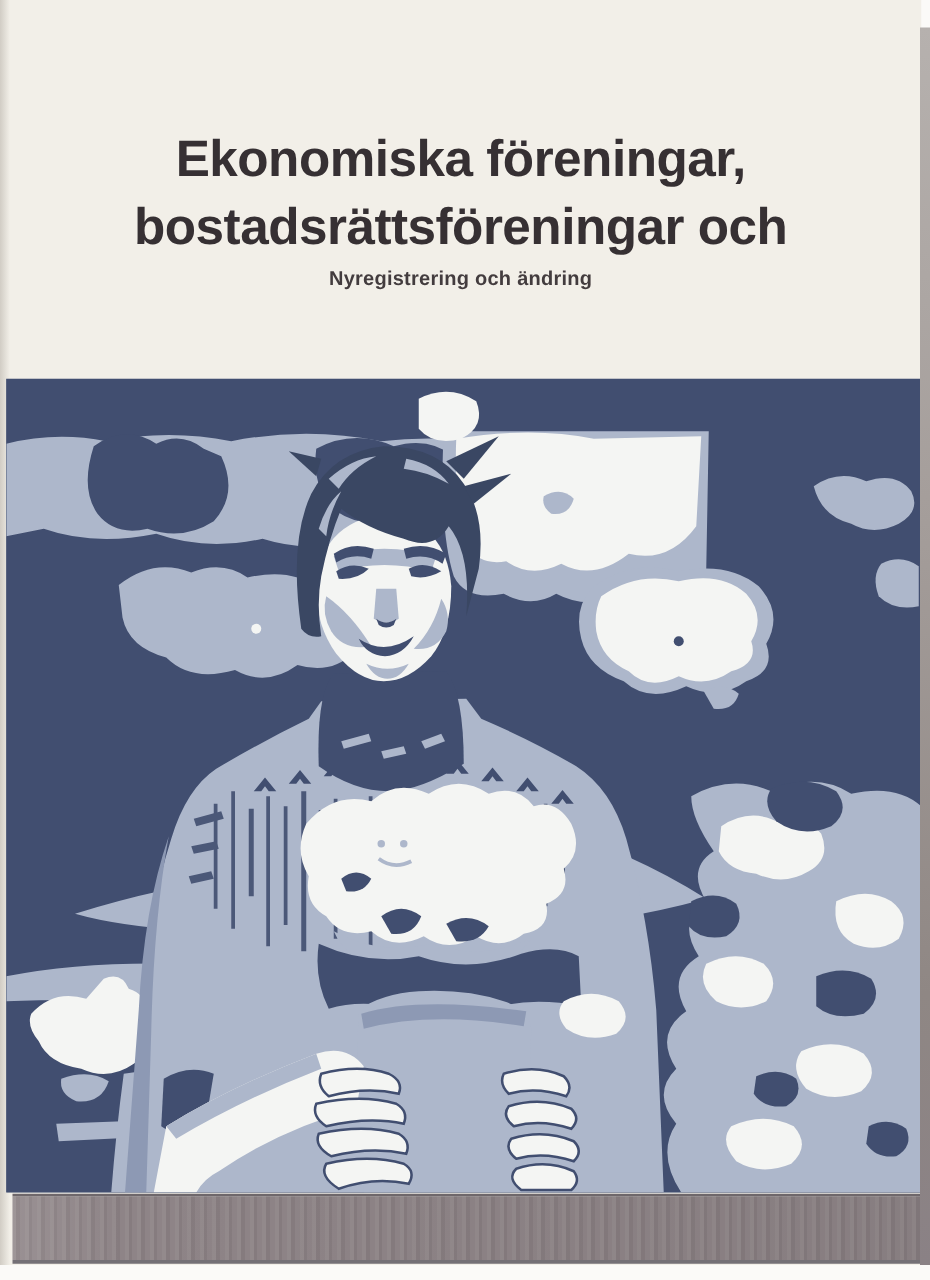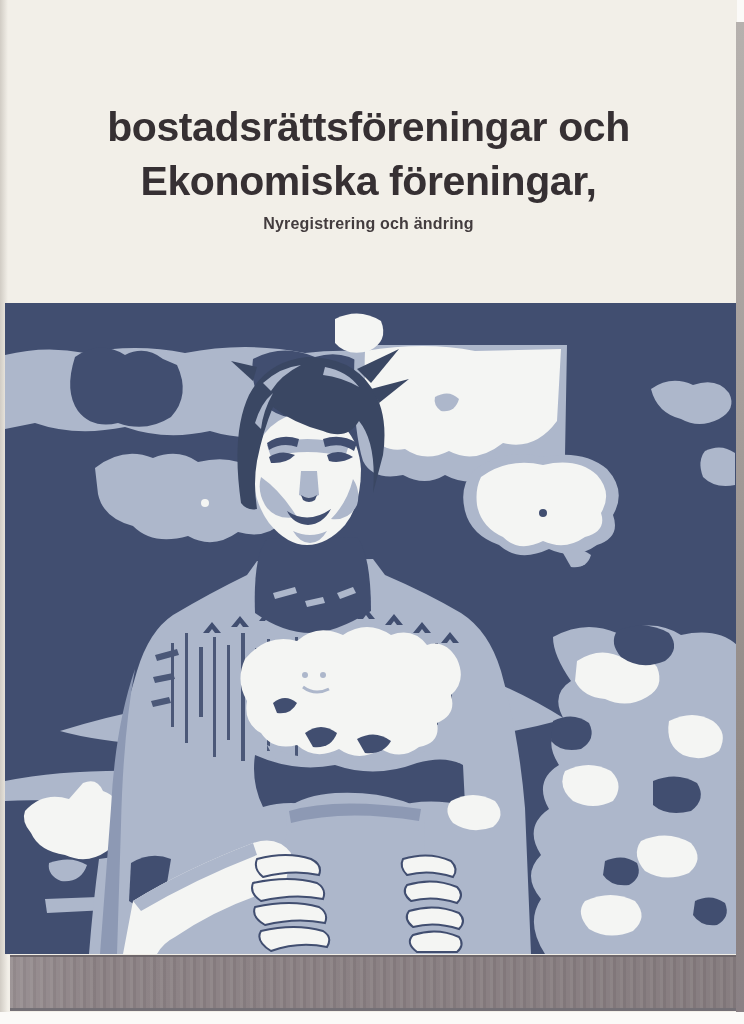--- a/index.html
+++ b/index.html
@@ -47,22 +47,22 @@
     background:linear-gradient(180deg,#b6b1ae 0%,#a49d9a 40%,#8f8784 78%,#8a8185 100%);
   }
 </style>
 </head>
 <body>
 
 <div class="paper"></div>
 <div class="scan-shadow-left"></div>
 
 <div class="title-block">
+  <div class="title-line">Ekonomiska föreningar,</div>
   <div class="title-line">bostadsrättsföreningar och</div>
-  <div class="title-line">Ekonomiska föreningar,</div>
   <div class="subtitle">Nyregistrering och ändring</div>
 </div>
 
 <div class="photo">
 <svg viewBox="0 0 732 651" preserveAspectRatio="none" xmlns="http://www.w3.org/2000/svg">
 
   <rect x="0" y="0" width="732" height="651" fill="#414e70"></rect>
 
   <g fill="#adb7cb">
     <path d="M0,52 Q40,42 80,50 Q130,40 180,50 Q240,38 300,50 Q350,44 400,54 L470,62 Q455,92 420,100 Q400,122 365,114 Q330,136 290,124 Q250,142 205,128 Q160,138 120,124 Q70,134 30,120 L0,126 Z"></path>

